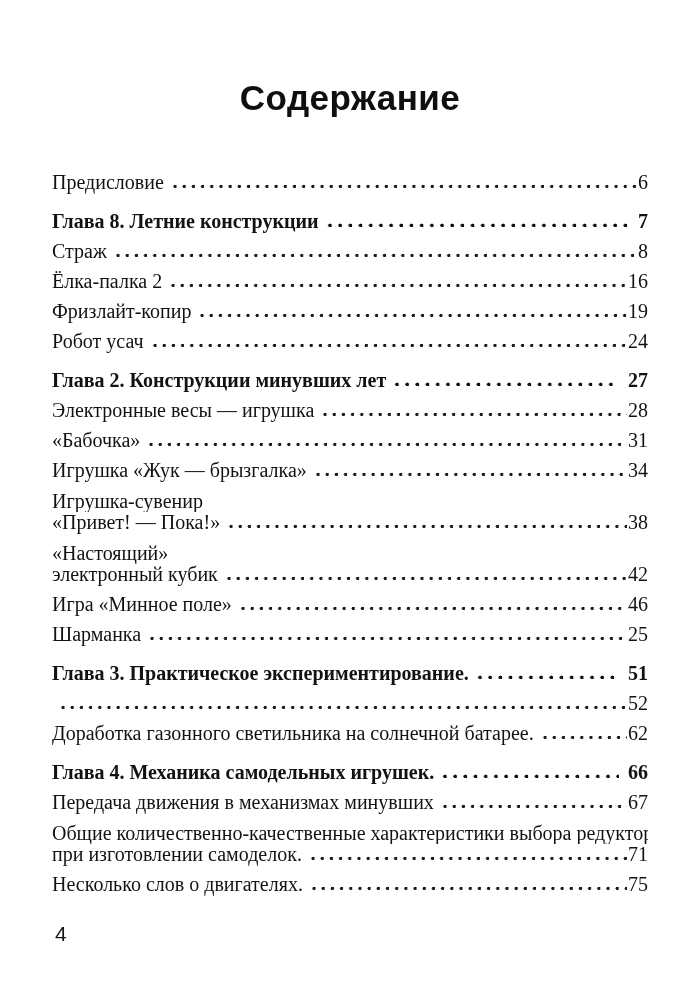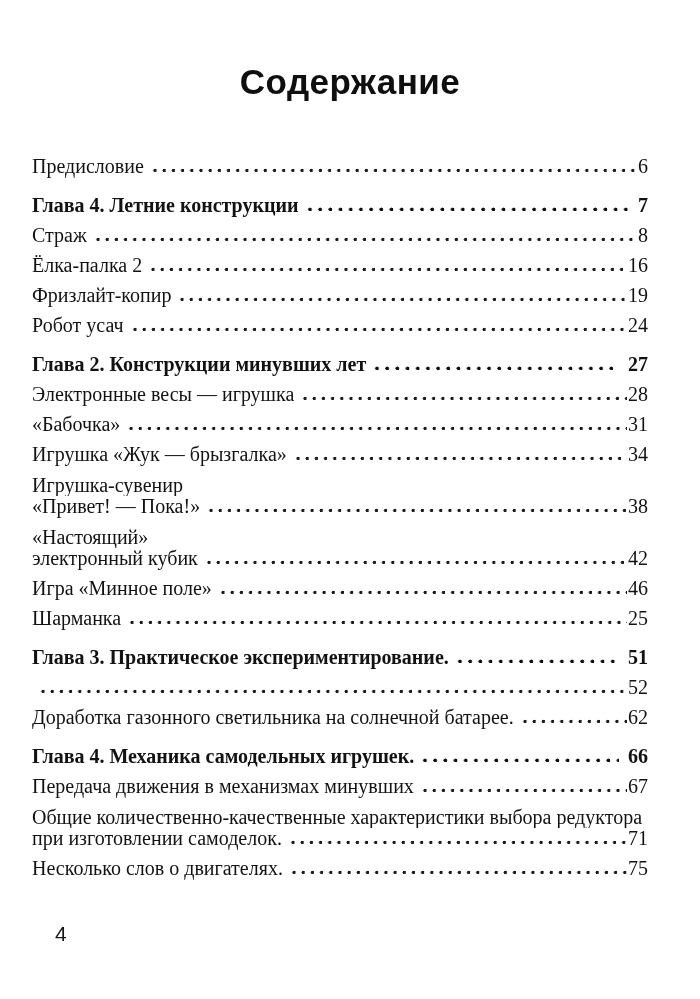--- a/index.html
+++ b/index.html
@@ -7,31 +7,31 @@
     position: relative;
     width: 700px;
     height: 999px;
     background: #ffffff;
     color: #121212;
     font-family: "Liberation Serif", serif;
     overflow: hidden;
   }
   .title {
     margin: 0;
-    padding-top: 64px;
+    padding-top: 80px;
     text-align: center;
     font-family: "Liberation Sans", sans-serif;
     font-weight: 700;
     font-size: 35px;
     line-height: 36px;
     letter-spacing: 0.5px;
     color: #0f0f0f;
   }
   .toc {
-    padding: 46px 52px 0 32px;
+    padding: 46px 52px 0 52px;
     font-size: 20px;
   }
   .entry { margin-top: 10px; }
   .entry.chapter { margin-top: 19px; font-weight: 700; }
   .preline {
     line-height: 22px;
     white-space: nowrap;
     overflow: hidden;
   }
   .line {
@@ -74,21 +74,21 @@
   <div class="entry">
     <div class="line">
       <span class="label">Предисловие</span>
       <span class="dots"></span>
       <span class="pagenum">6</span>
     </div>
   </div>
 
   <div class="entry chapter">
     <div class="line">
-      <span class="label">Глава 4. Летние конструкции</span>
+      <span class="label">Глава 8. Летние конструкции</span>
       <span class="dots"></span>
       <span class="pagenum">7</span>
     </div>
   </div>
 
   <div class="entry">
     <div class="line">
       <span class="label">Страж</span>
       <span class="dots"></span>
       <span class="pagenum">8</span>

